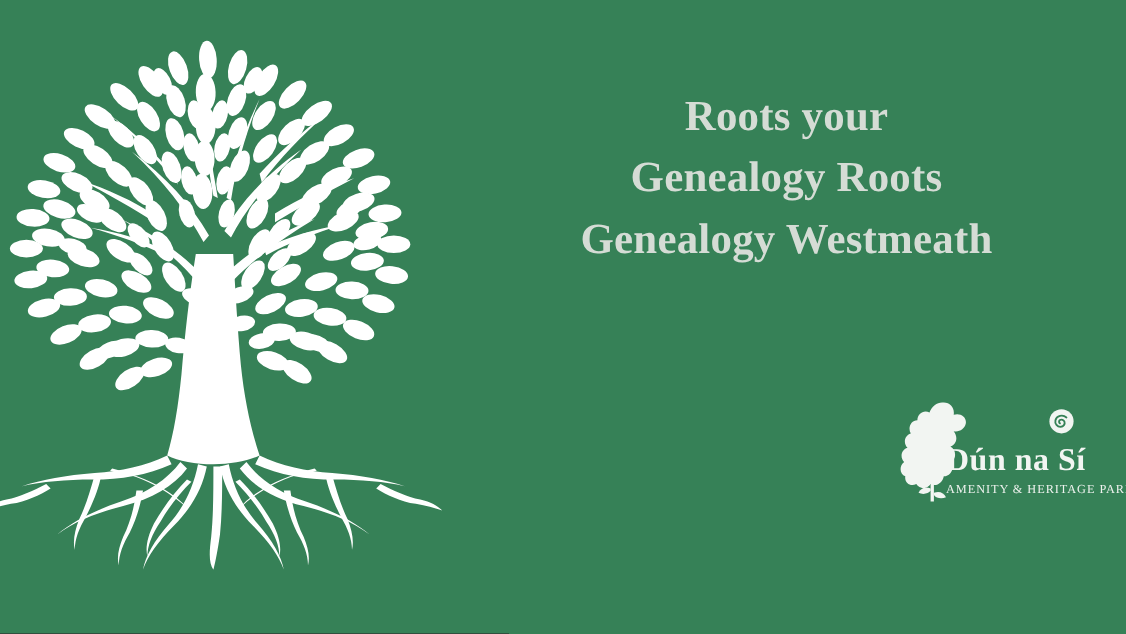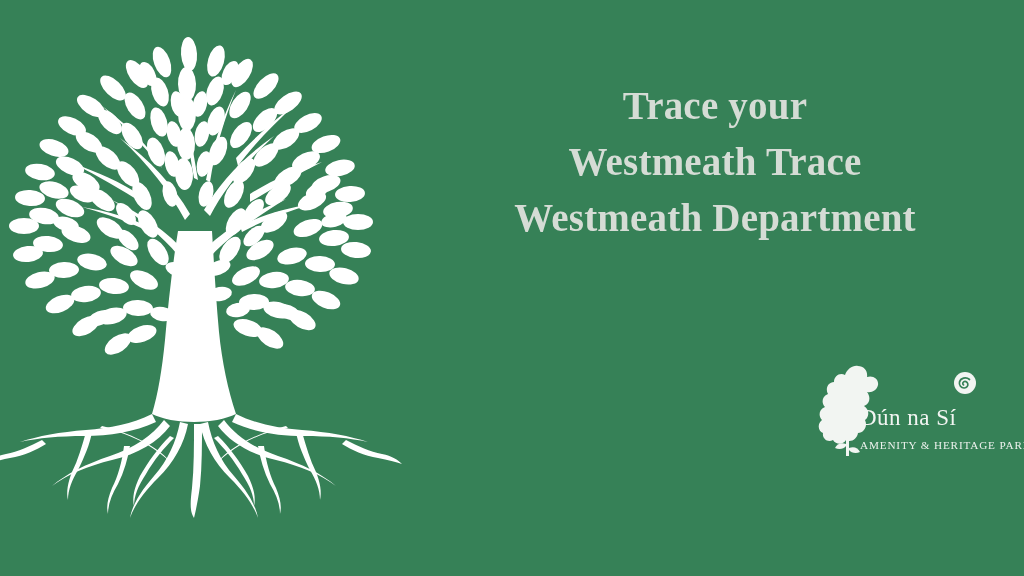--- a/index.html
+++ b/index.html
@@ -66,23 +66,23 @@
     width: 26px;
     height: 26px;
   }
   .logo-spiral svg { display: block; width: 100%; height: 100%; }
   .logo-name {
     position: absolute;
     left: 48px;
     top: 44px;
     width: 152px;
     color: #f2f5f2;
-    font-size: 23px;
+    font-size: 29px;
     line-height: 32px;
-    font-weight: normal;
+    font-weight: bold;
     letter-spacing: 0.5px;
     white-space: nowrap;
   }
   .logo-tagline {
     position: absolute;
     left: 48px;
     top: 80px;
     width: 160px;
     color: #eef2ee;
     font-size: 11.2px;
@@ -281,23 +281,23 @@
           <path d="M120 408 C 136 412, 152 418, 166 426 C 176 432, 184 438, 188 444
                    C 182 438, 174 432, 164 426 C 150 418, 134 412, 118 410 Z"></path>
           <path d="M304 408 C 288 412, 272 418, 258 426 C 248 432, 240 438, 236 444
                    C 242 438, 250 432, 260 426 C 274 418, 290 412, 306 410 Z"></path>
         </g>
       </g>
     </svg>
   </div>
 
   <div class="headline">
-    <span class="hl-line">Trace your</span>
-    <span class="hl-line">Westmeath Trace</span>
-    <span class="hl-line">Westmeath Department</span>
+    <span class="hl-line">Roots your</span>
+    <span class="hl-line">Genealogy Roots</span>
+    <span class="hl-line">Genealogy Westmeath</span>
   </div>
 
   <div class="logo">
 
     <div class="logo-leaf">
       <svg viewBox="0 0 66 104" xmlns="http://www.w3.org/2000/svg" aria-hidden="true">
         <g fill="#f2f5f2">
           <path d="M40 6
                    C 46 6, 50 11, 49 17
                    C 55 15, 61 19, 60 25

